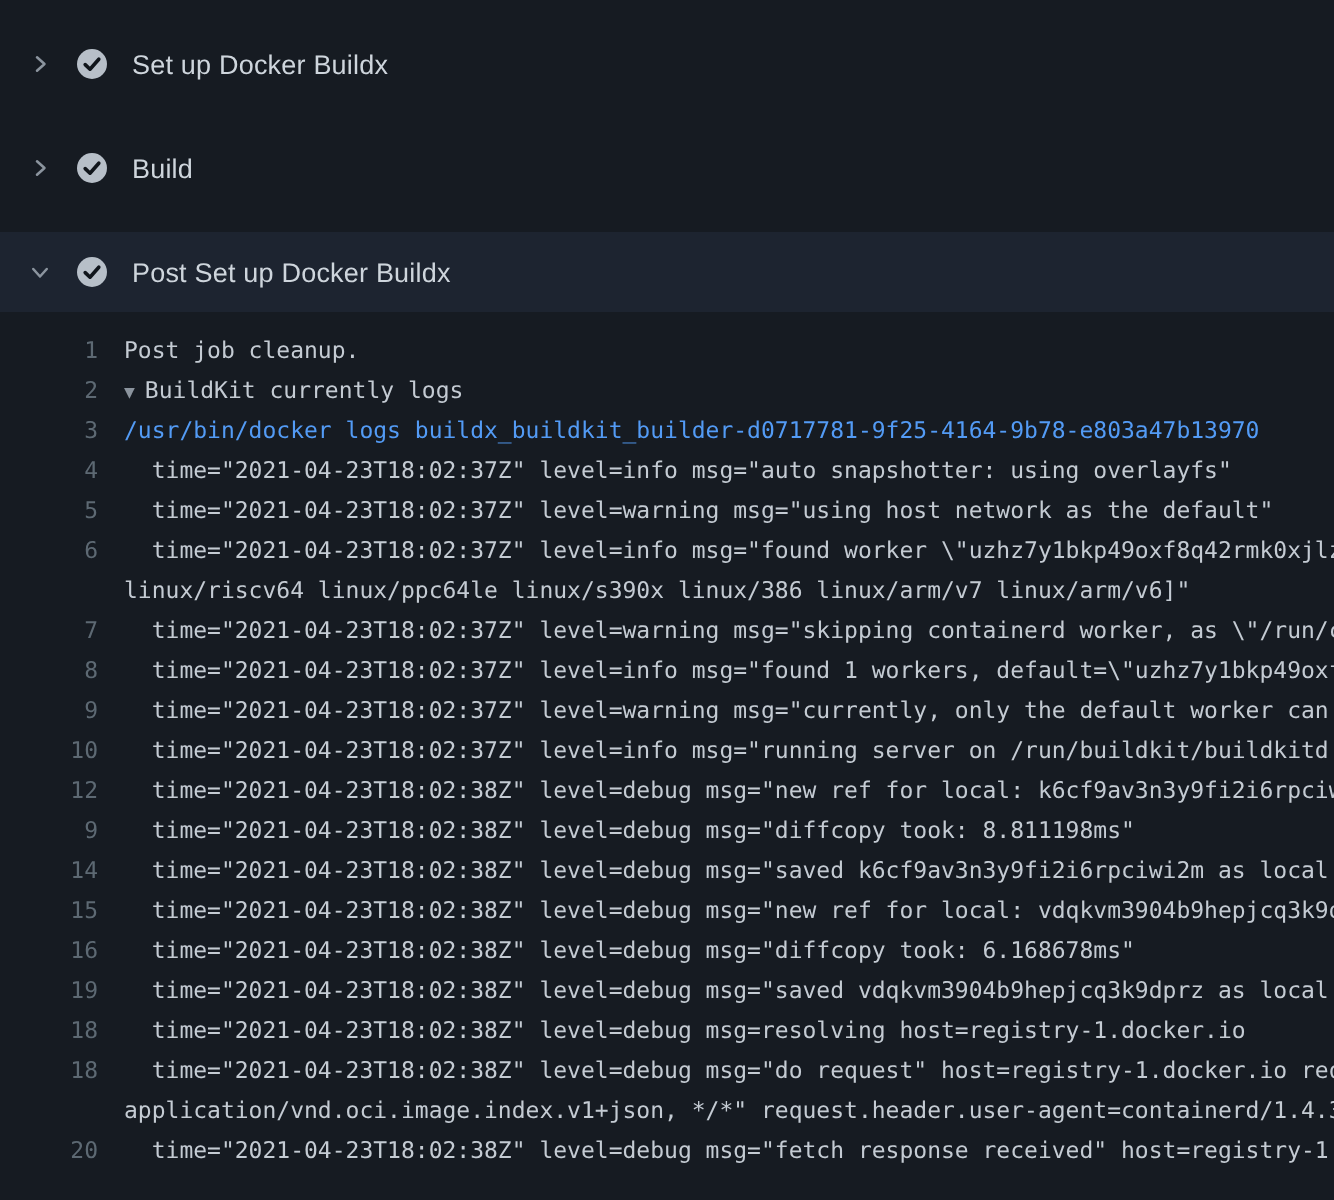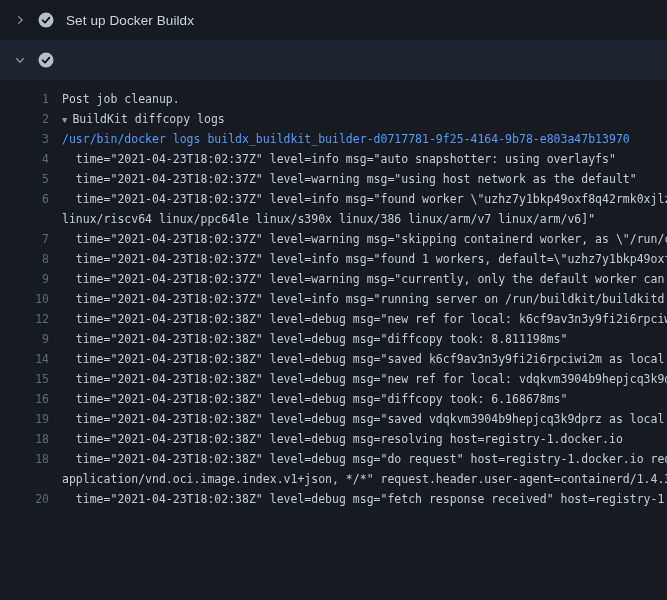--- a/index.html
+++ b/index.html
@@ -12,20 +12,21 @@
     overflow:hidden;
     position:relative;
   }
 
   
   .step-row {
     display:flex; align-items:center;
     height:40px;
     padding-left:12px; padding-right:16px;
     cursor:pointer;
+    margin-top:12px;
   }
   .step-row.expanded { background:var(--expanded-step-background,#1d2430); }
   .chev {
     width:16px; height:16px; flex:none;
     display:flex; align-items:center; justify-content:center;
     color:var(--chevron-color,#8b949e);
   }
   .chev svg { display:block; }
   .chev.down svg { transform:rotate(90deg); }
   .check { width:16px; height:16px; flex:none; margin-left:10px; display:flex; }
@@ -84,42 +85,57 @@
       </svg>
     </span>
     <span class="check">
       <svg width="16" height="16" viewBox="0 0 16 16">
         <circle class="check-bg" cx="8" cy="8" r="7.5"></circle>
         <path class="check-mark" d="M4.6 8.3 L7 10.6 L11.4 5.6" stroke-width="1.8" fill="none" stroke-linecap="round" stroke-linejoin="round"></path>
       </svg>
     </span>
     <span class="step-label">Set up Docker Buildx</span>
   </div>
+      <div class="step-row">
+    <span class="chev">
+      <svg width="12" height="12" viewBox="0 0 16 16" fill="none">
+        <path d="M6 3.5 L11 8 L6 12.5" stroke="currentColor" stroke-width="1.7" stroke-linecap="round" stroke-linejoin="round"></path>
+      </svg>
+    </span>
+    <span class="check">
+      <svg width="16" height="16" viewBox="0 0 16 16">
+        <circle class="check-bg" cx="8" cy="8" r="7.5"></circle>
+        <path class="check-mark" d="M4.6 8.3 L7 10.6 L11.4 5.6" stroke-width="1.8" fill="none" stroke-linecap="round" stroke-linejoin="round"></path>
+      </svg>
+    </span>
+    <span class="step-label">Build</span>
+  </div>
       <div class="step-row expanded">
     <span class="chev down">
       <svg width="12" height="12" viewBox="0 0 16 16" fill="none">
         <path d="M6 3.5 L11 8 L6 12.5" stroke="currentColor" stroke-width="1.7" stroke-linecap="round" stroke-linejoin="round"></path>
       </svg>
     </span>
     <span class="check">
       <svg width="16" height="16" viewBox="0 0 16 16">
         <circle class="check-bg" cx="8" cy="8" r="7.5"></circle>
         <path class="check-mark" d="M4.6 8.3 L7 10.6 L11.4 5.6" stroke-width="1.8" fill="none" stroke-linecap="round" stroke-linejoin="round"></path>
       </svg>
     </span>
+    <span class="step-label">Post Set up Docker Buildx</span>
   </div>
     </div>
   <div id="log" class="log">
       <div class="log-line">
     <span class="ln">1</span>
     <span class="lt">Post job cleanup.</span>
   </div>
       <div class="log-line">
     <span class="ln">2</span>
-    <span class="lt"><span class="toggle">▼</span><span>BuildKit diffcopy logs</span></span>
+    <span class="lt"><span class="toggle">▼</span><span>BuildKit currently logs</span></span>
   </div>
       <div class="log-line">
     <span class="ln">3</span>
     <span class="lt cmd">/usr/bin/docker logs buildx_buildkit_builder-d0717781-9f25-4164-9b78-e803a47b13970</span>
   </div>
       <div class="log-line">
     <span class="ln">4</span>
     <span class="lt">  time="2021-04-23T18:02:37Z" level=info msg="auto snapshotter: using overlayfs"</span>
   </div>
       <div class="log-line">

